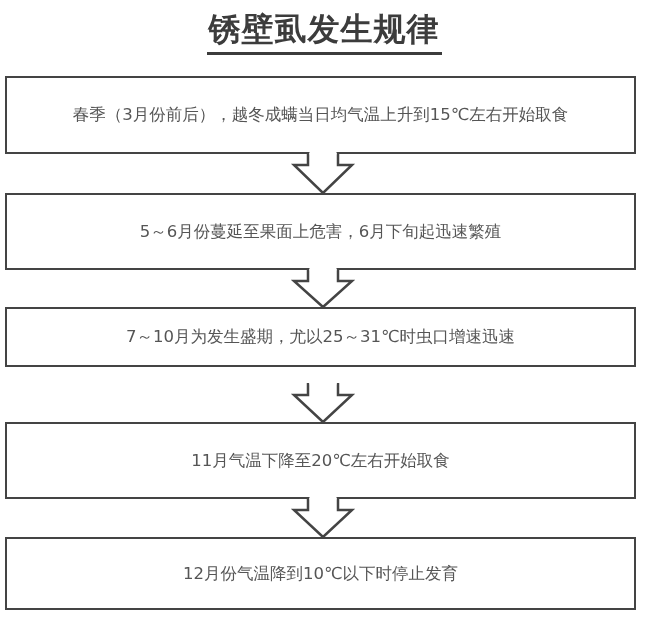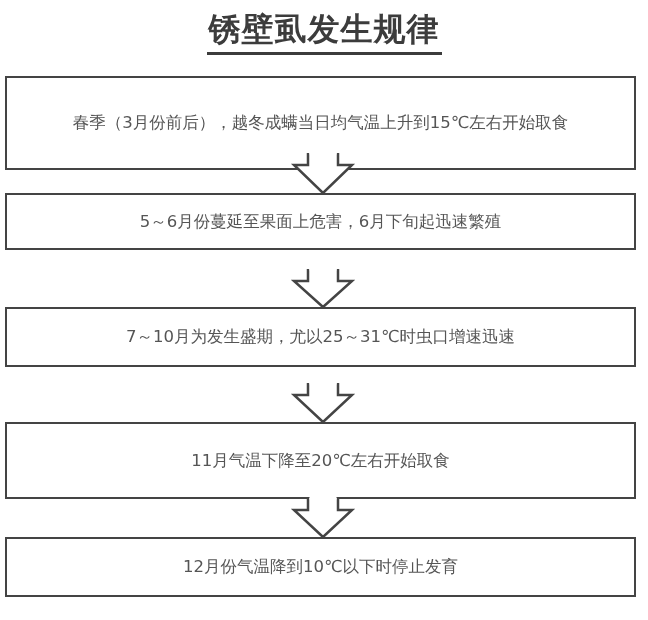--- a/index.html
+++ b/index.html
@@ -21,39 +21,39 @@
     .box .txt { display: block; }
     svg.arrows { position: absolute; left: 0; top: 0; }
   </style>
 </head>
 <body>
 
 <div class="title">
   <span>锈壁虱发生规律</span>
 </div>
 
-<div class="box" style="top:76px;height:94px;">
+<div class="box" style="top:76px;height:78px;">
   <div>
     <span class="txt">春季（3月份前后），越冬成螨当日均气温上升到15℃左右开始取食</span>
   </div>
 </div>
 
-<div class="box" style="top:193px;height:57px;">
+<div class="box" style="top:193px;height:77px;">
   <span class="txt">5～6月份蔓延至果面上危害，6月下旬起迅速繁殖</span>
 </div>
 
 <div class="box" style="top:307px;height:60px;">
   <span class="txt">7～10月为发生盛期，尤以25～31℃时虫口增速迅速</span>
 </div>
 
 <div class="box" style="top:422px;height:77px;">
   <span class="txt">11月气温下降至20℃左右开始取食</span>
 </div>
 
-<div class="box" style="top:537px;height:60px;">
+<div class="box" style="top:537px;height:73px;">
   <span class="txt">12月份气温降到10℃以下时停止发育</span>
 </div>
 
 <svg class="arrows" width="648" height="620" viewBox="0 0 648 620">
   <g fill="#ffffff" stroke="#444444" stroke-width="2.5" stroke-linejoin="miter">
     <path d="M308,153 L308,165 L294,165 L323,193 L352,165 L338,165 L338,153"></path>
     <path d="M308,269 L308,281 L294,281 L323,307 L352,281 L338,281 L338,269"></path>
     <path d="M308,383 L308,395 L294,395 L323,422 L352,395 L338,395 L338,383"></path>
     <path d="M308,498 L308,510 L294,510 L323,537 L352,510 L338,510 L338,498"></path>
   </g>

